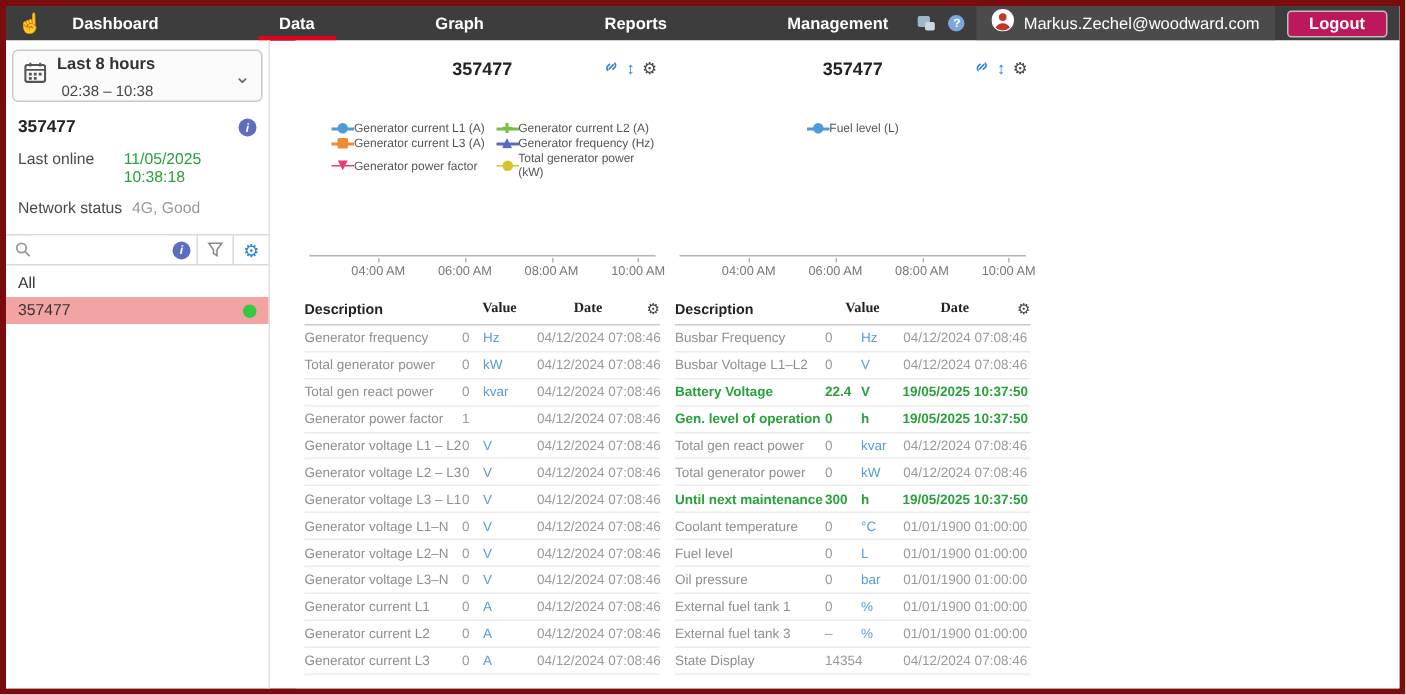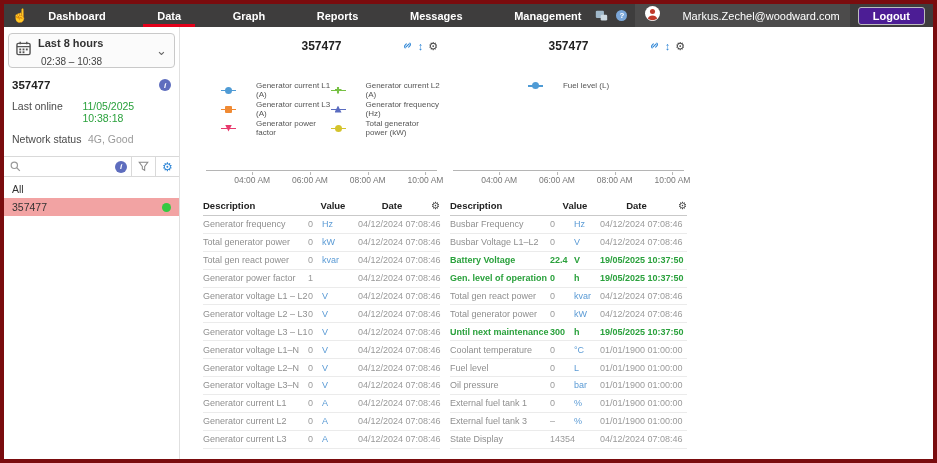--- a/index.html
+++ b/index.html
@@ -8,23 +8,23 @@
 
   
   nav { position:absolute; top:0; left:0; right:0; height:23px; background:#3e3d3d; display:flex; align-items:center; }
   .cursor-glyph { color:#fff; font-size:13px; margin:0 6px 0 8px; }
   .tabs { display:flex; height:100%; width:572px; justify-content:space-between; }
   .tab { position:relative; height:100%; display:flex; align-items:center; padding:0 14px; color:#fff; font-size:11px; font-weight:700; cursor:pointer; }
   .tab.active::after { content:""; position:absolute; left:0; right:0; bottom:0; height:3px; background:#e2001a; }
   .nav-right { margin-left:auto; display:flex; align-items:center; height:100%; }
   .nav-ico { display:flex; align-items:center; margin-right:8px; }
   .help-dot { width:11px; height:11px; border-radius:50%; background:#7ba7d9; color:#fff; font-size:8px; font-weight:700; display:flex; align-items:center; justify-content:center; }
-  .user-chip { height:100%; background:#4c4b4b; display:flex; align-items:center; gap:22px; padding:0 10px; }
+  .user-chip { height:100%; background:#4c4b4b; display:flex; align-items:center; gap:6px; padding:0 10px; }
   .user-email { color:#fff; font-size:11px; }
-  .logout-btn { margin:0 8px; padding:2px 14px; font-family:inherit; font-size:11px; font-weight:700; color:#fff; background:#4c1d95; border:1px solid #bdbdbd; border-radius:3px; cursor:pointer;text-align:right; }
+  .logout-btn { margin:0 8px; padding:2px 14px; font-family:inherit; font-size:11px; font-weight:700; color:#fff; background:#be185d; border:1px solid #bdbdbd; border-radius:3px; cursor:pointer;text-align:right; }
 
   
   aside { position:absolute; top:23px; left:0; width:176px; bottom:0; background:#fff; border-right:1px solid #e0e0e0; }
   .period-box { margin:6px 4px 0; height:35px; border:1px solid #c9c9c9; border-radius:4px; background:#fbfbfb; display:flex; align-items:center; padding:0 7px; gap:7px; cursor:pointer; }
   .period-text .p1 { font-size:11px; font-weight:700; color:#333; }
   .period-text .p2 { font-size:10px; color:#444; margin-left:3px; }
   .chev { margin-left:auto; color:#666; font-size:13px; line-height:8px; }
   .device-head { margin:11px 8px 0; display:flex; align-items:center; }
   .device-head .did { font-size:11.5px; font-weight:700; color:#222; }
   .info-dot { margin-left:auto; width:12px; height:12px; border-radius:50%; background:#5e6dbe; color:#fff; font-size:8px; font-weight:700; font-style:italic; display:flex; align-items:center; justify-content:center; cursor:pointer; }
@@ -48,64 +48,63 @@
   .panel { width:237px; display:flex; flex-direction:column; }
   .panel-head { position:relative; height:22px; margin-top:4px; }
   .panel-title { text-align:center; font-size:12px; font-weight:700; color:#222; line-height:22px; }
   .panel-icons { position:absolute; right:2px; top:3px; display:flex; gap:5px; align-items:center; }
   .panel-icons span { cursor:pointer; line-height:1; }
   .ud { color:#2f86d6; font-size:11px; font-weight:700; }
   .gear-dark { color:#444; font-size:11px; }
   .legend { height:32px; margin-top:24px; padding-left:18px; }
   .legend.two { display:grid; grid-template-columns:1fr 1fr; row-gap:1px; align-content:start; }
   .legend.one { display:flex; justify-content:center; padding-left:0; align-items:flex-start; }
-  .lg-item { display:flex; align-items:center; gap:20px; font-size:8px; color:#555; cursor:pointer; }
+  .lg-item { display:flex; align-items:center; gap:0; font-size:8px; color:#555; cursor:pointer; }
   .lg-mark { position:relative; width:15px; height:9px; flex:0 0 15px; }
   .lg-line { position:absolute; left:0; right:0; top:4px; height:1.5px; }
   .lg-shape { position:absolute; left:4px; top:1px; width:7px; height:7px; }
   .lg-shape.circle { border-radius:50%; }
   .lg-shape.square { border-radius:1px; }
   .lg-shape.plus { clip-path:polygon(35% 0,65% 0,65% 35%,100% 35%,100% 65%,65% 65%,65% 100%,35% 100%,35% 65%,0 65%,0 35%,35% 35%); }
   .lg-shape.triangle-up { clip-path:polygon(50% 0,100% 100%,0 100%); }
   .lg-shape.triangle-down { clip-path:polygon(0 0,100% 0,50% 100%); }
   .plot { position:relative; height:66px; margin-top:6px; }
   .axis-line { position:absolute; left:3px; right:3px; bottom:14px; border-top:1px solid #b5b5b5; }
   .ticks { position:absolute; left:3px; right:3px; bottom:0; height:12px; }
   .tick { position:absolute; bottom:0; transform:translateX(-50%); font-size:8.5px; color:#777; white-space:nowrap; }
   .tick::before { content:""; position:absolute; left:50%; top:-3px; width:1px; height:3px; background:#b5b5b5; }
 
   
   .dtable { margin-top:15px; }
   .thead { display:grid; align-items:center; font-size:9.5px; font-weight:700; color:#222; padding-bottom:4px; border-bottom:1px solid #c9c9c9; }
   .panel.left .thead  { grid-template-columns:105px 50px 1fr 14px; }
   .panel.right .thead { grid-template-columns:100px 50px 1fr 14px; }
-  .h-val, .h-date { text-align:center; }
+  .h-val, .h-date { text-align:center;font-family:Liberation Serif, serif; }
   .h-gear { text-align:right; color:#444; font-size:10px; font-weight:400; cursor:pointer; }
   .trow { display:grid; align-items:center; height:17.9px; border-bottom:1px solid #ebebeb; font-size:9px; white-space:nowrap; }
   .panel.left  .trow { grid-template-columns:105px 14px 36px 1fr; }
   .panel.right .trow { grid-template-columns:100px 24px 26px 1fr; }
   .c-desc { color:#8f8f8f; overflow:visible; }
   .c-val  { color:#9a9a9a; }
   .c-unit { color:#5b9bd5; }
-  .c-date { color:#9a9a9a; text-align:left; }
+  .c-date { color:#9a9a9a; text-align:center; }
   .trow.fresh .c-desc, .trow.fresh .c-val, .trow.fresh .c-unit, .trow.fresh .c-date { color:#2aa13c; font-weight:700; }
 </style>
 </head>
 <body>
 
 <div class="frame">
 
   <nav>
     <span class="cursor-glyph">☝</span>
     <div class="tabs">
         <div class="tab">Dashboard</div>
         <div class="tab active">Data</div>
         <div class="tab">Graph</div>
         <div class="tab">Reports</div>
-        <div class="tab">Messages</div>
         <div class="tab">Management</div>
       </div>
     <div class="nav-right">
       <span class="nav-ico">
         <svg width="13" height="13" viewBox="0 0 16 16">
             <rect x="1" y="2" width="10" height="9" rx="1.5" fill="#9fb7c9"></rect>
             <rect x="7" y="7" width="8" height="7" rx="1.5" fill="#cdd9e2"></rect>
           </svg>
       </span>
       <span class="nav-ico help-dot">?</span>

